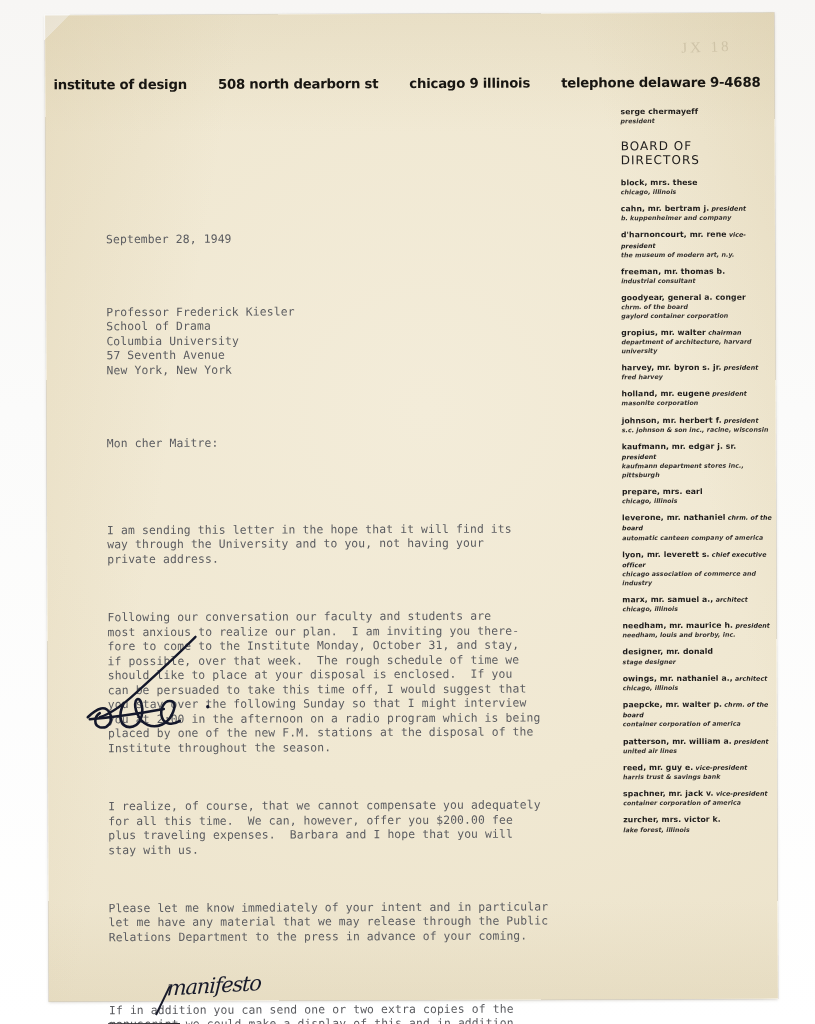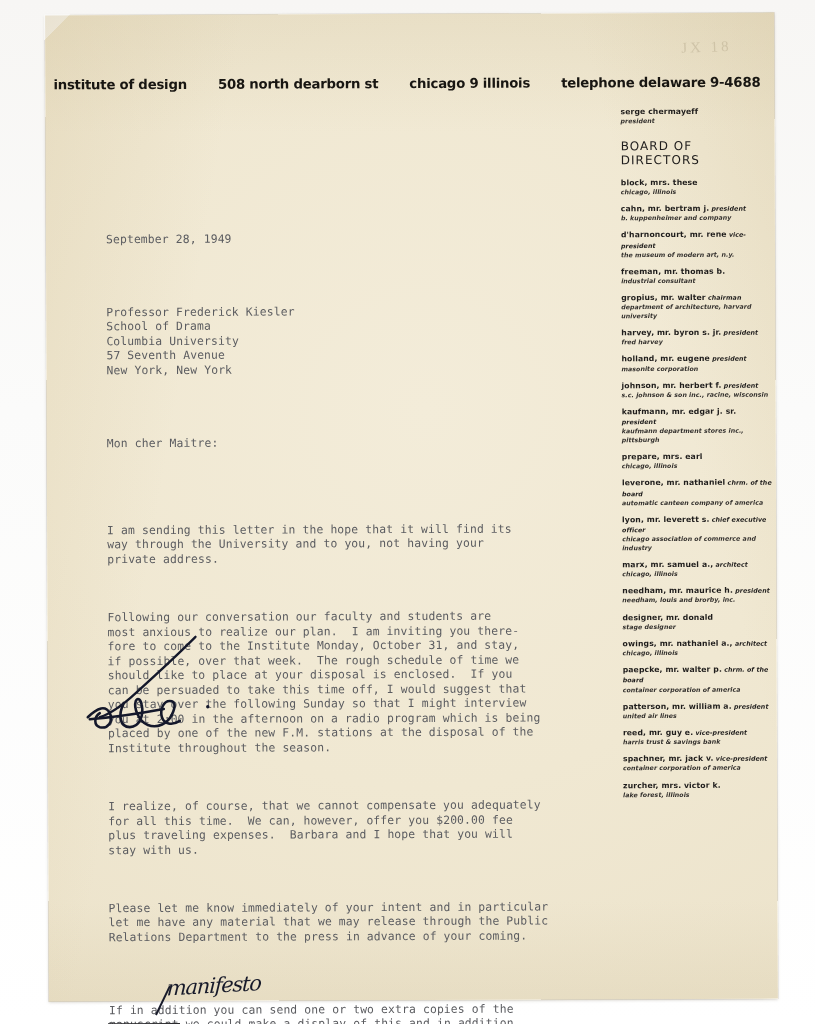--- a/index.html
+++ b/index.html
@@ -300,20 +300,25 @@
             </div>
             <div class="s-person">
               <div class="s-name">d'harnoncourt, mr. rene<span class="role"> vice-president</span></div>
               <div class="s-aff" style="white-space: pre-line;">the museum of modern art, n.y.</div>
             </div>
             <div class="s-person">
               <div class="s-name">freeman, mr. thomas b.</div>
               <div class="s-aff" style="white-space: pre-line;">industrial consultant</div>
             </div>
             <div class="s-person">
+              <div class="s-name">goodyear, general a. conger</div>
+              <div class="s-aff" style="white-space: pre-line;">chrm. of the board
+gaylord container corporation</div>
+            </div>
+            <div class="s-person">
               <div class="s-name">gropius, mr. walter<span class="role"> chairman</span></div>
               <div class="s-aff" style="white-space: pre-line;">department of architecture, harvard university</div>
             </div>
             <div class="s-person">
               <div class="s-name">harvey, mr. byron s. jr.<span class="role"> president</span></div>
               <div class="s-aff" style="white-space: pre-line;">fred harvey</div>
             </div>
             <div class="s-person">
               <div class="s-name">holland, mr. eugene<span class="role"> president</span></div>
               <div class="s-aff" style="white-space: pre-line;">masonite corporation</div>

